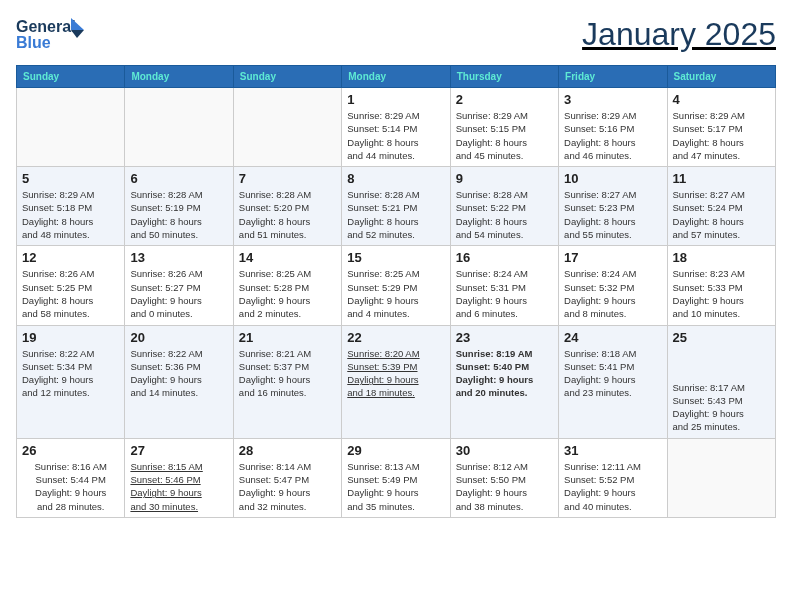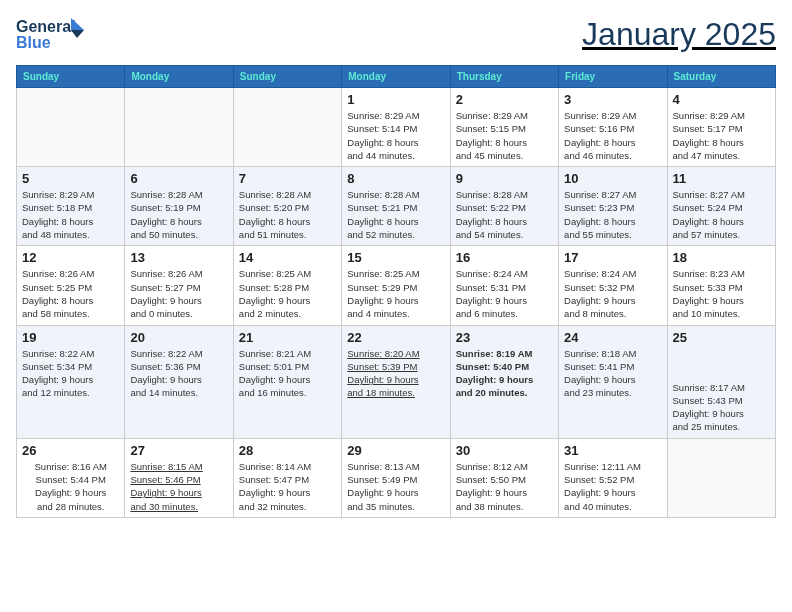--- a/index.html
+++ b/index.html
@@ -253,21 +253,21 @@
         <td>
           <span class="day-number">20</span>
           <div class="day-info" style="white-space: pre-line;">Sunrise: 8:22 AM
 Sunset: 5:36 PM
 Daylight: 9 hours
 and 14 minutes.</div>
         </td>
         <td>
           <span class="day-number">21</span>
           <div class="day-info" style="white-space: pre-line;">Sunrise: 8:21 AM
-Sunset: 5:01 PM
+Sunset: 5:37 PM
 Daylight: 9 hours
 and 16 minutes.</div>
         </td>
         <td>
           <span class="day-number">22</span>
           <div class="day-info" style="white-space: pre-line; text-decoration: underline;">Sunrise: 8:20 AM
 Sunset: 5:39 PM
 Daylight: 9 hours
 and 18 minutes.</div>
         </td>

